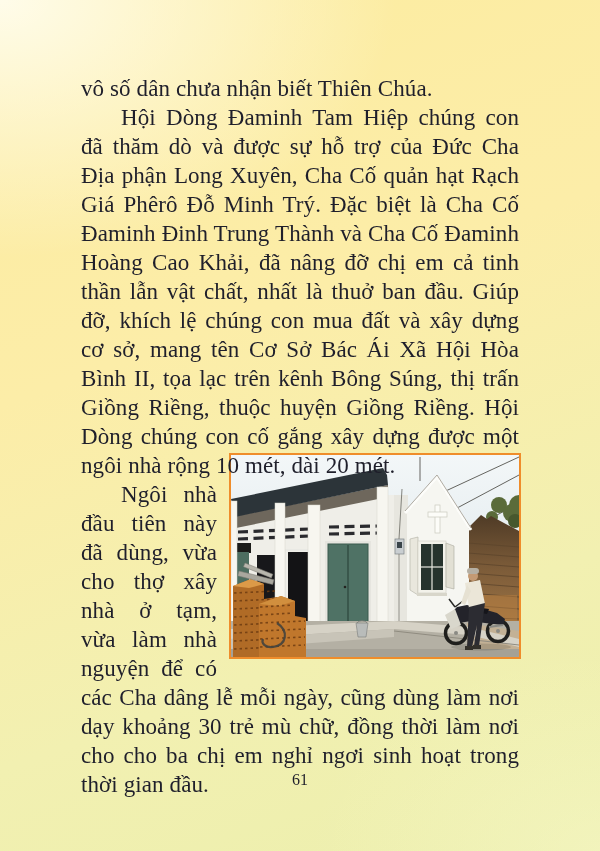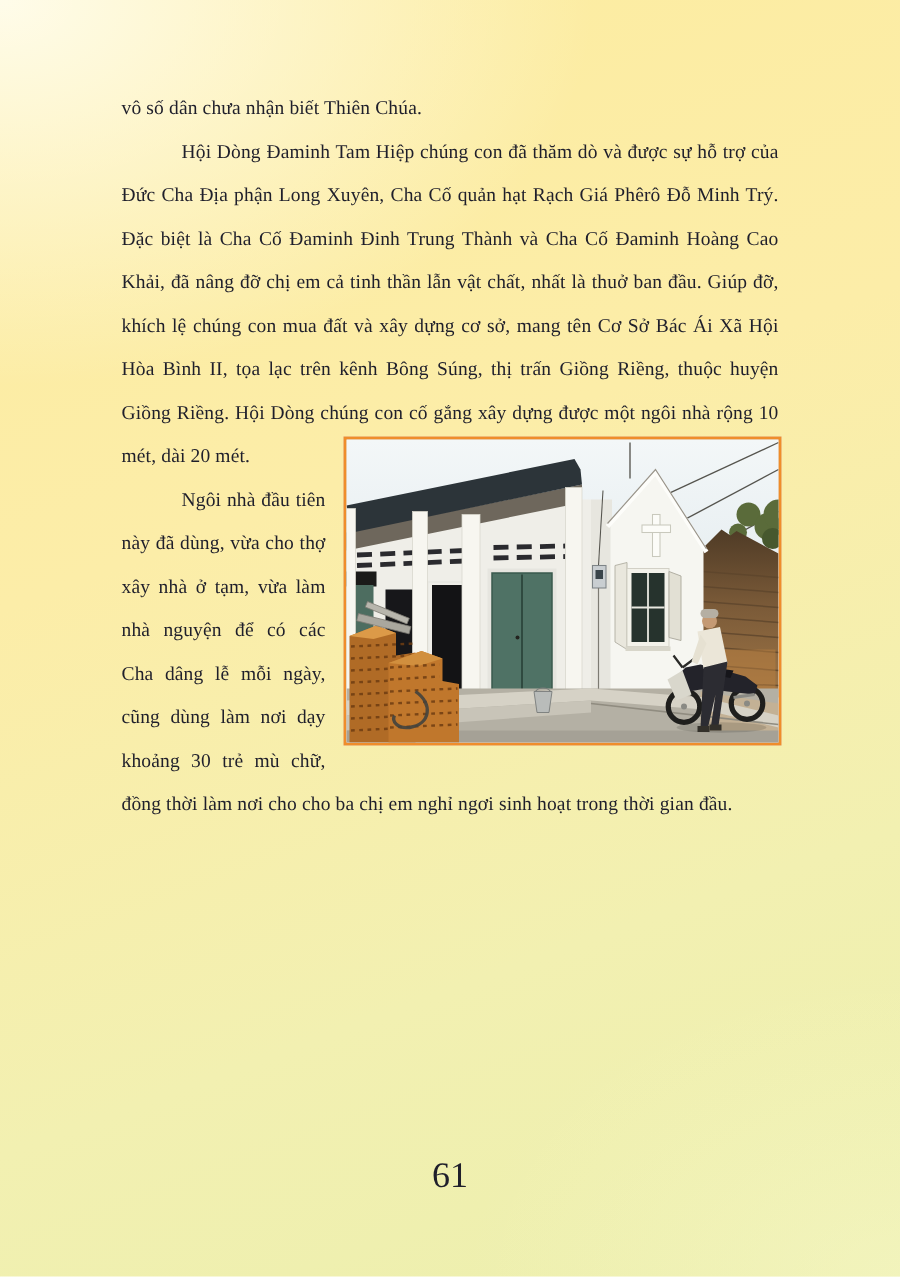--- a/index.html
+++ b/index.html
@@ -8,42 +8,42 @@
     width:600px;height:851px;
     overflow:hidden;
     font-family:"Liberation Serif","DejaVu Serif",serif;
     color:#1f1f2b;
     background:
       radial-gradient(120% 55% at 0% 0%, rgba(255,253,238,.95) 0%, rgba(255,253,238,0) 55%),
       radial-gradient(80% 40% at 100% 100%, rgba(249,249,206,.45) 0%, rgba(249,249,206,0) 60%),
       linear-gradient(160deg,#fceca0 0%,#fceda8 38%,#f2f0b1 72%,#ecefad 100%);
   }
   .content{
-    padding:57px 81px 0 81px;
+    padding:74px 81px 0 81px;
     text-align:justify;
-    font-size:13px;
+    font-size:23px;
     line-height:29px;
     letter-spacing:.1px;
   }
   .para{margin:0;text-indent:40px;}
   .para.first{text-indent:0;}
   .photo-float{
     float:right;
     display:block;
     width:288px;height:202px;
     border:2px solid #ef8d2b;
     margin:-27px -2px 8px 12px;
     background:#dfe9ed;
   }
   .photo-float svg{display:block;}
   .page-number{
     position:absolute;
     top:771px;left:0;width:600px;
     text-align:center;
-    font-size:24px;
+    font-size:16px;
   }
 </style>
 </head>
 <body>
 
 <div class="content">
   <p class="para first">vô số dân chưa nhận biết Thiên Chúa.</p>
   <p class="para">Hội Dòng Đaminh Tam Hiệp chúng con đã thăm dò và được sự hỗ trợ của Đức Cha Địa phận Long Xuyên, Cha Cố quản hạt Rạch Giá Phêrô Đỗ Minh Trý. Đặc biệt là Cha Cố Đaminh Đinh Trung Thành và Cha Cố Đaminh Hoàng Cao Khải, đã nâng đỡ chị em cả tinh thần lẫn vật chất, nhất là thuở ban đầu. Giúp đỡ, khích lệ chúng con mua đất và xây dựng cơ sở, mang tên Cơ Sở Bác Ái Xã Hội Hòa Bình II, tọa lạc trên kênh Bông Súng, thị trấn Giồng Riềng, thuộc huyện Giồng Riềng. Hội Dòng chúng con cố gắng xây dựng được một ngôi nhà rộng 10 mét, dài 20 mét.</p>
   <p class="para">
     <span class="photo-float">

